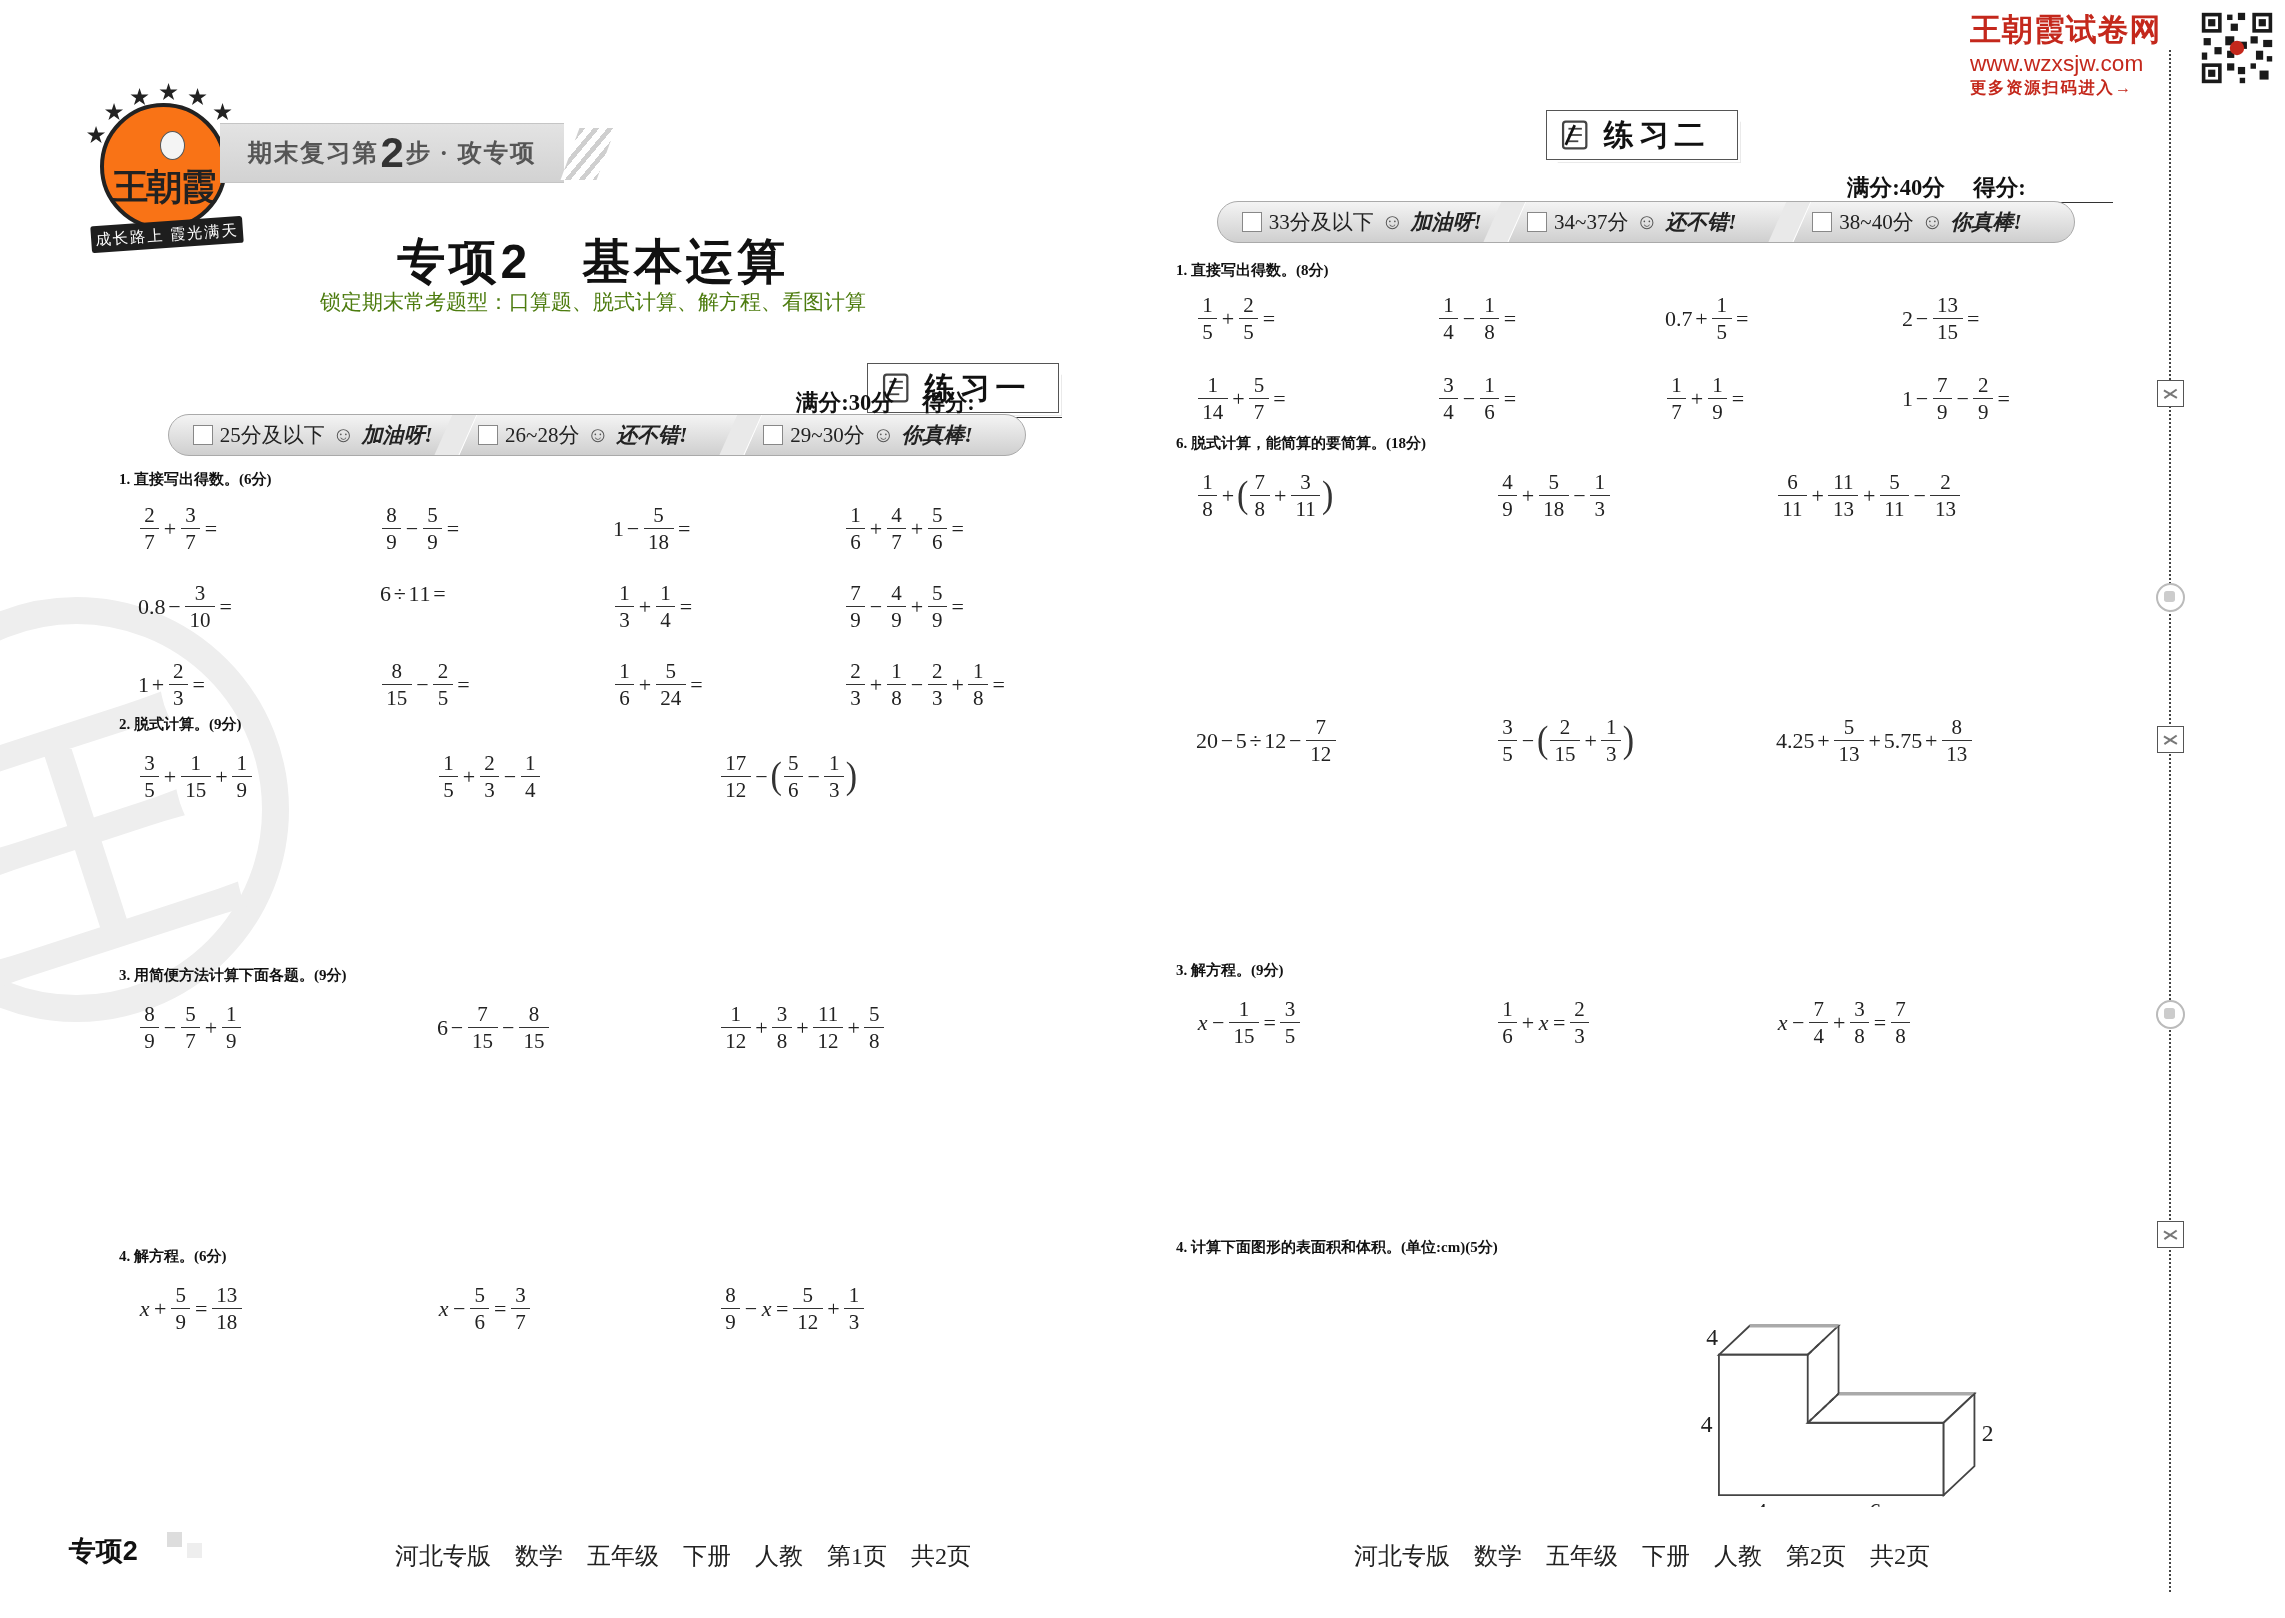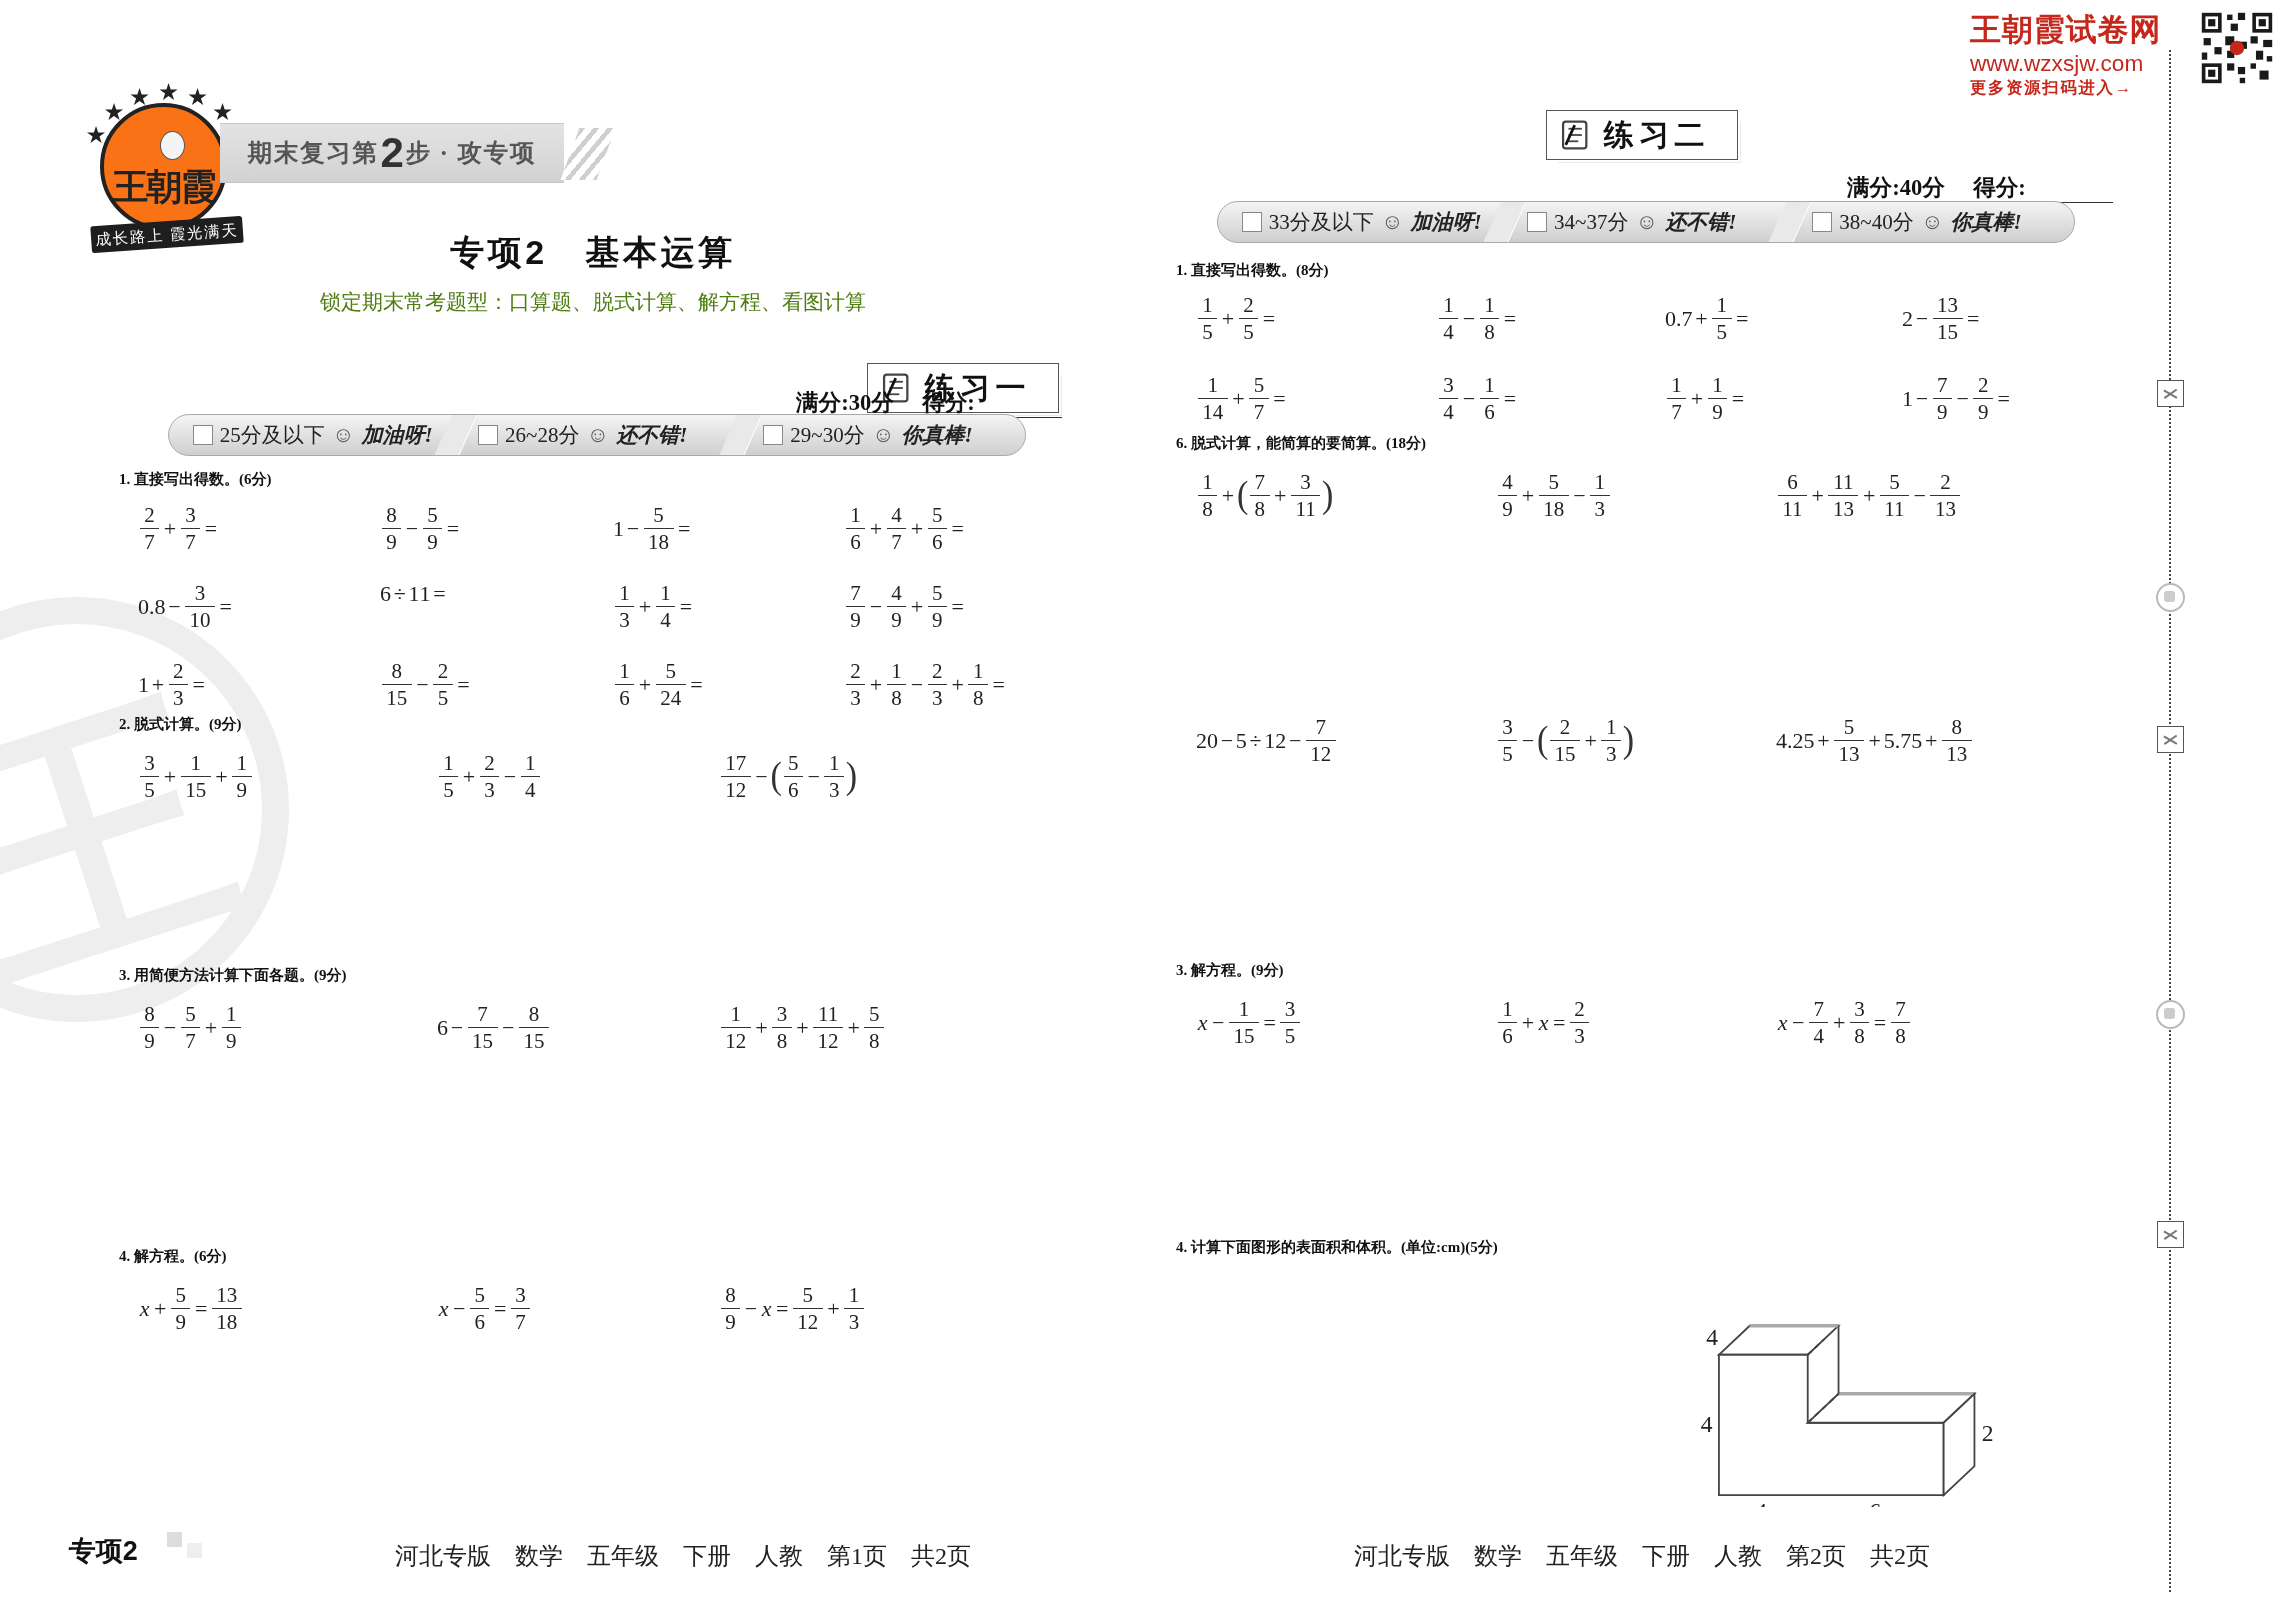--- a/index.html
+++ b/index.html
@@ -33,21 +33,21 @@
   
   .hstrip { position:absolute; left:220px; top:123px; width:344px; height:60px;
     background:linear-gradient(#e3e3e3,#d2d2d2); display:flex; align-items:center; justify-content:center;
     border-top:0.9px solid #c5c5c5; border-bottom:0.9px solid #c5c5c5; }
   .hstrip::after { content:""; position:absolute; right:-42px; top:3.6px; width:36px; height:52px;
     background:repeating-linear-gradient(115deg,#cfcfcf 0 5.4px,#ffffff 5.4px 12.7px); transform:skewX(-20deg); }
   .hstrip-text { font-size:24.4px; font-weight:bold; color:#555; letter-spacing:1.8px; }
   .hstrip-num { font-size:42px; color:#333; font-weight:bold; font-family:"Liberation Sans",sans-serif; padding:0 1.8px; }
 
   .page-title { position:absolute; left:127px; top:230px; width:932px; text-align:center;
-    font-size:34px; font-weight:bold; letter-spacing:3.6px; font-family:"Liberation Sans",sans-serif; color:#111; }
+    font-size:48px; font-weight:bold; letter-spacing:3.6px; font-family:"Liberation Sans",sans-serif; color:#111; }
   .page-sub { position:absolute; left:127px; top:288px; width:932px; text-align:center; font-size:21px; color:#4d7c0f; }
 
   
   .ex-badge { display:inline-flex; align-items:center; gap:11px; border:1.8px solid #555; background:#fff;
     padding:3.6px 27px 3.6px 12.7px; position:relative; box-shadow:6.3px 6.3px 0 -3.6px #fff, 7.2px 7.2px 0 -4.5px #999; }
   .ex-badge-text { font-size:30px; font-weight:bold; letter-spacing:5.4px; color:#111; }
   .badge-wrap-1 { position:absolute; left:127px; top:327px; width:932px; text-align:right;margin-top:36px; }
   .badge-wrap-2 { position:absolute; left:1176px; top:110px; width:932px; text-align:center; }
 
   .score-line { position:absolute; font-size:22.6px; font-weight:bold; color:#111; }

